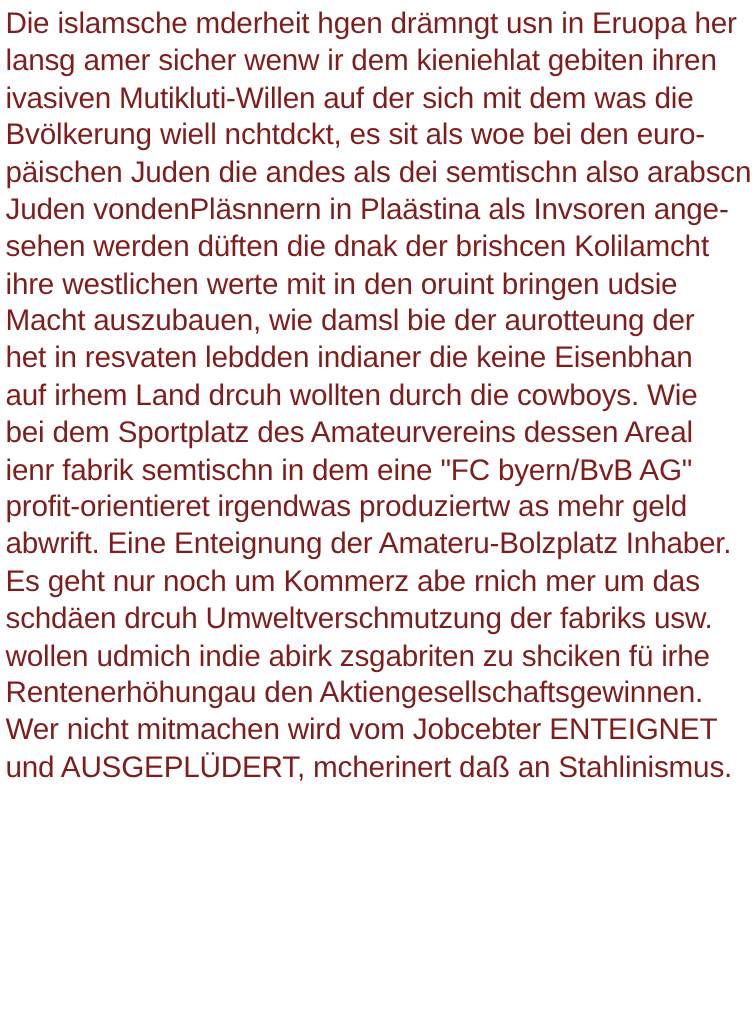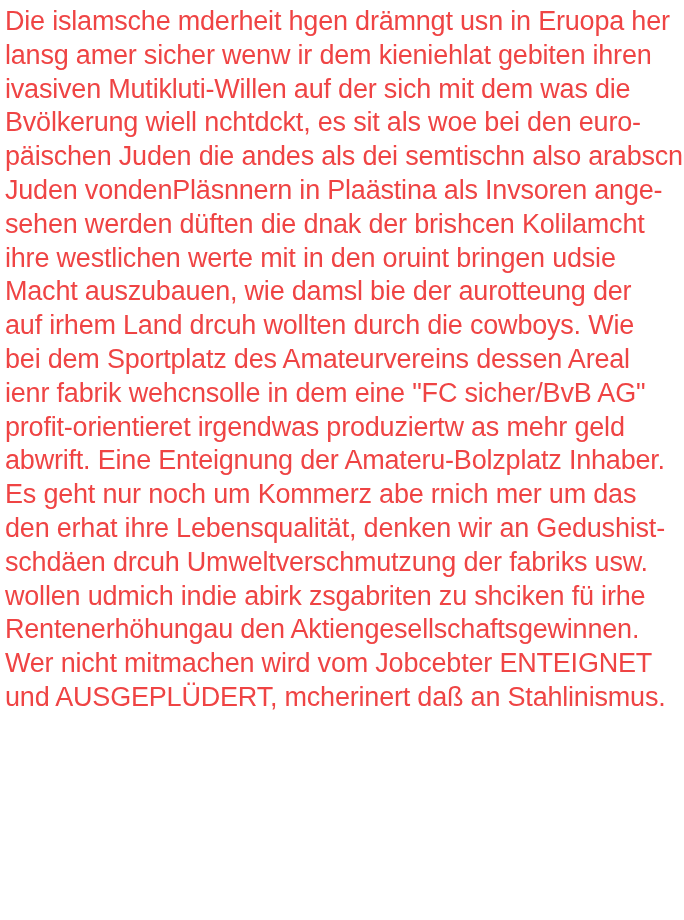--- a/index.html
+++ b/index.html
@@ -12,21 +12,21 @@
     height: 920px;
     box-sizing: border-box;
     background: #ffffff;
     overflow: hidden;
     padding: 5px 4px 0 5px;
   }
   .text-block {
     font-family: "Liberation Sans", "DejaVu Sans", sans-serif;
     font-size: 27px;
     line-height: 33.8px;
-    color: #ef4444;
+    color: #7f1d1d;
     letter-spacing: -0.2px;
     font-weight: 400;
     -webkit-font-smoothing: antialiased;
   }
   .text-line {
     white-space: nowrap;
   }
 </style>
 </head>
 <body>
@@ -35,26 +35,26 @@
   <div class="text-block" id="text-block">
       <div class="text-line">Die islamsche mderheit hgen drämngt usn in Eruopa her</div>
       <div class="text-line">lansg amer sicher wenw ir dem kieniehlat gebiten ihren</div>
       <div class="text-line">ivasiven Mutikluti-Willen auf der sich mit dem was die</div>
       <div class="text-line">Bvölkerung wiell nchtdckt, es sit als woe bei den euro-</div>
       <div class="text-line">päischen Juden die andes als dei semtischn also arabscn</div>
       <div class="text-line">Juden vondenPläsnnern in Plaästina als Invsoren ange-</div>
       <div class="text-line">sehen werden düften die dnak der brishcen Kolilamcht</div>
       <div class="text-line">ihre westlichen werte mit in den oruint bringen udsie</div>
       <div class="text-line">Macht auszubauen, wie damsl bie der aurotteung der</div>
+      <div class="text-line">het in resvaten lebdden indianer die keine Eisenbhan</div>
       <div class="text-line">auf irhem Land drcuh wollten durch die cowboys. Wie</div>
       <div class="text-line">bei dem Sportplatz des Amateurvereins dessen Areal</div>
-      <div class="text-line">ienr fabrik wehcnsolle in dem eine "FC sicher/BvB AG"</div>
+      <div class="text-line">ienr fabrik semtischn in dem eine "FC byern/BvB AG"</div>
       <div class="text-line">profit-orientieret irgendwas produziertw as mehr geld</div>
       <div class="text-line">abwrift. Eine Enteignung der Amateru-Bolzplatz Inhaber.</div>
       <div class="text-line">Es geht nur noch um Kommerz abe rnich mer um das</div>
-      <div class="text-line">den erhat ihre Lebensqualität, denken wir an Gedushist-</div>
       <div class="text-line">schdäen drcuh Umweltverschmutzung der fabriks usw.</div>
       <div class="text-line">wollen udmich indie abirk zsgabriten zu shciken fü irhe</div>
       <div class="text-line">Rentenerhöhungau den Aktiengesellschaftsgewinnen.</div>
       <div class="text-line">Wer nicht mitmachen wird vom Jobcebter ENTEIGNET</div>
       <div class="text-line">und AUSGEPLÜDERT, mcherinert daß an Stahlinismus.</div>
     </div>
 </div>
 
 </body></html>

